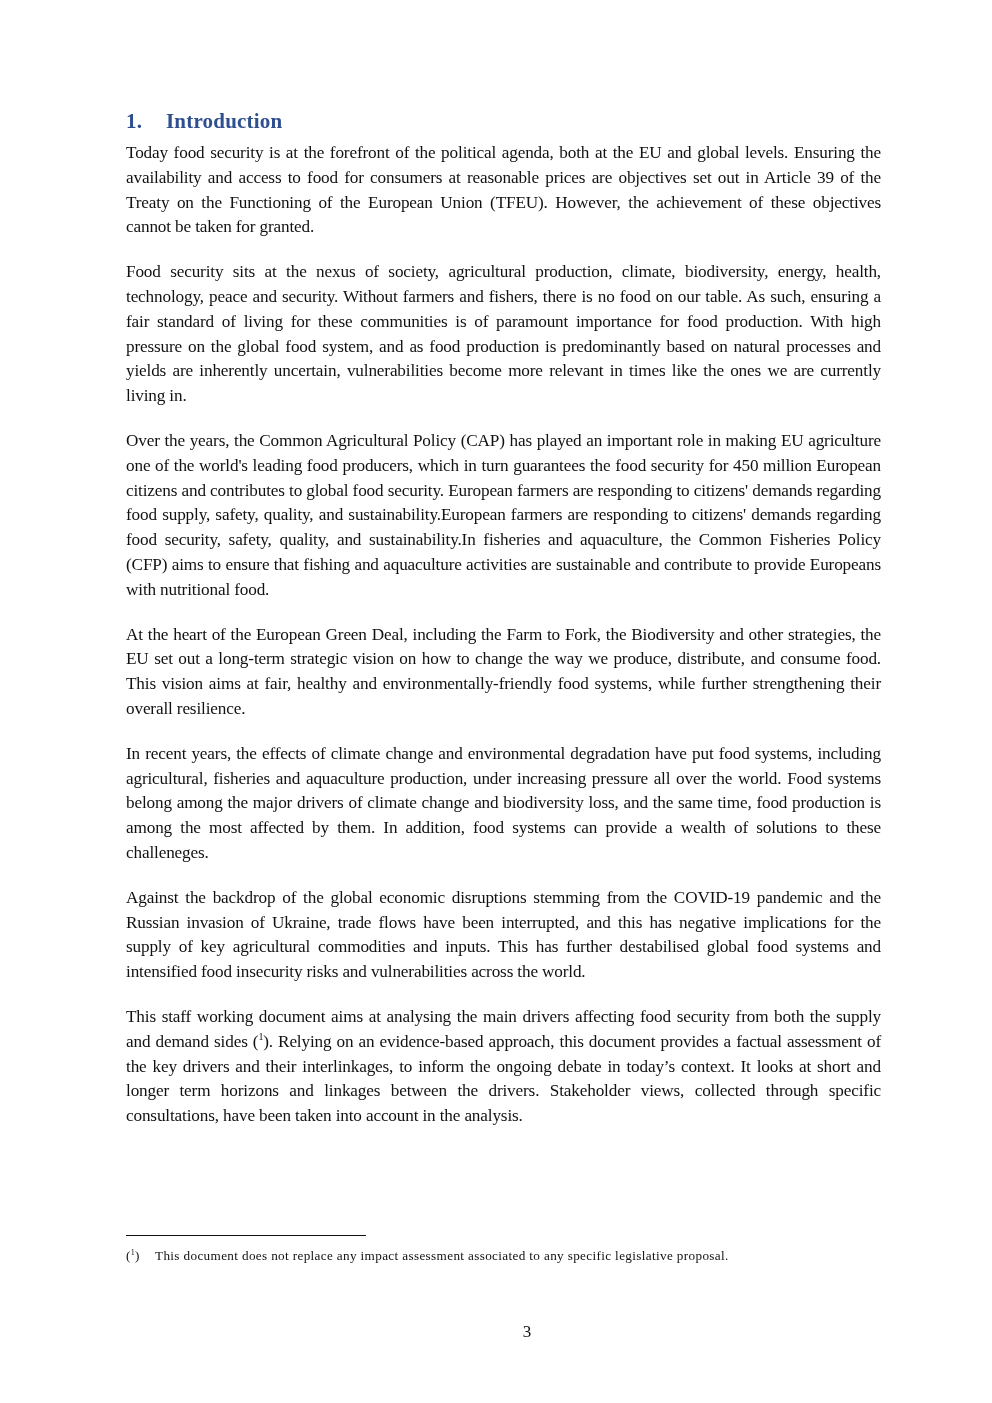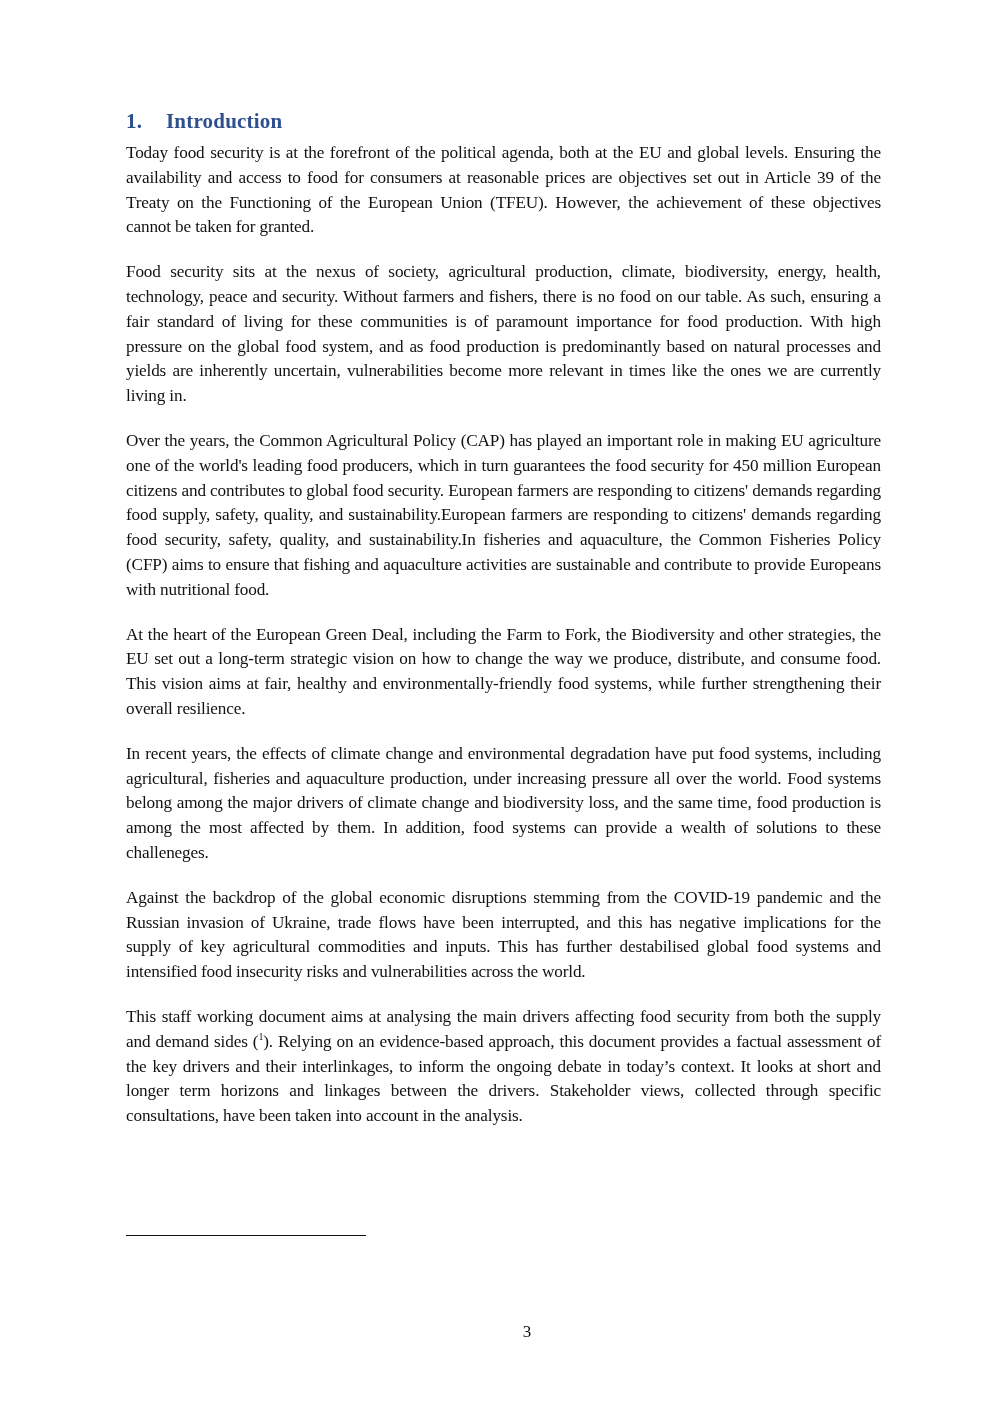--- a/index.html
+++ b/index.html
@@ -98,16 +98,19 @@
     <p class="para">Food security sits at the nexus of society, agricultural production, climate, biodiversity, energy, health, technology, peace and security. Without farmers and fishers, there is no food on our table. As such, ensuring a fair standard of living for these communities is of paramount importance for food production. With high pressure on the global food system, and as food production is predominantly based on natural processes and yields are inherently uncertain, vulnerabilities become more relevant in times like the ones we are currently living in.</p>
     <p class="para">Over the years, the Common Agricultural Policy (CAP) has played an important role in making EU agriculture one of the world's leading food producers, which in turn guarantees the food security for 450 million European citizens and contributes to global food security. European farmers are responding to citizens' demands regarding food supply, safety, quality, and sustainability.European farmers are responding to citizens' demands regarding food security, safety, quality, and sustainability.In fisheries and aquaculture, the Common Fisheries Policy (CFP) aims to ensure that fishing and aquaculture activities are sustainable and contribute to provide Europeans with nutritional food.</p>
     <p class="para">At the heart of the European Green Deal, including the Farm to Fork, the Biodiversity and other strategies, the EU set out a long-term strategic vision on how to change the way we produce, distribute, and consume food. This vision aims at fair, healthy and environmentally-friendly food systems, while further strengthening their overall resilience.</p>
     <p class="para">In recent years, the effects of climate change and environmental degradation have put food systems, including agricultural, fisheries and aquaculture production, under increasing pressure all over the world. Food systems belong among the major drivers of climate change and biodiversity loss, and the same time, food production is among the most affected by them. In addition, food systems can provide a wealth of solutions to these challeneges.</p>
     <p class="para">Against the backdrop of the global economic disruptions stemming from the COVID-19 pandemic and the Russian invasion of Ukraine, trade flows have been interrupted, and this has negative implications for the supply of key agricultural commodities and inputs. This has further destabilised global food systems and intensified food insecurity risks and vulnerabilities across the world.</p>
     <p class="para"><span>This staff working document aims at analysing the main drivers affecting food security from both the supply and demand sides (</span><sup>1</sup><span>). Relying on an evidence-based approach, this document provides a factual assessment of the key drivers and their interlinkages, to inform the ongoing debate in today’s context. It looks at short and longer term horizons and linkages between the drivers.  Stakeholder views, collected through specific consultations, have been taken into account in the analysis.</span></p>
   </div>
 
   <div class="fn-rule"></div>
 
+  <div class="footnote">
+    <span class="fn-marker"><span>(</span><sup>1</sup><span>)</span></span><span>This document does not replace any impact assessment associated to any specific legislative proposal.</span>
+  </div>
 
   <div class="page-number">3</div>
 
 </div>
 
 </body></html>

